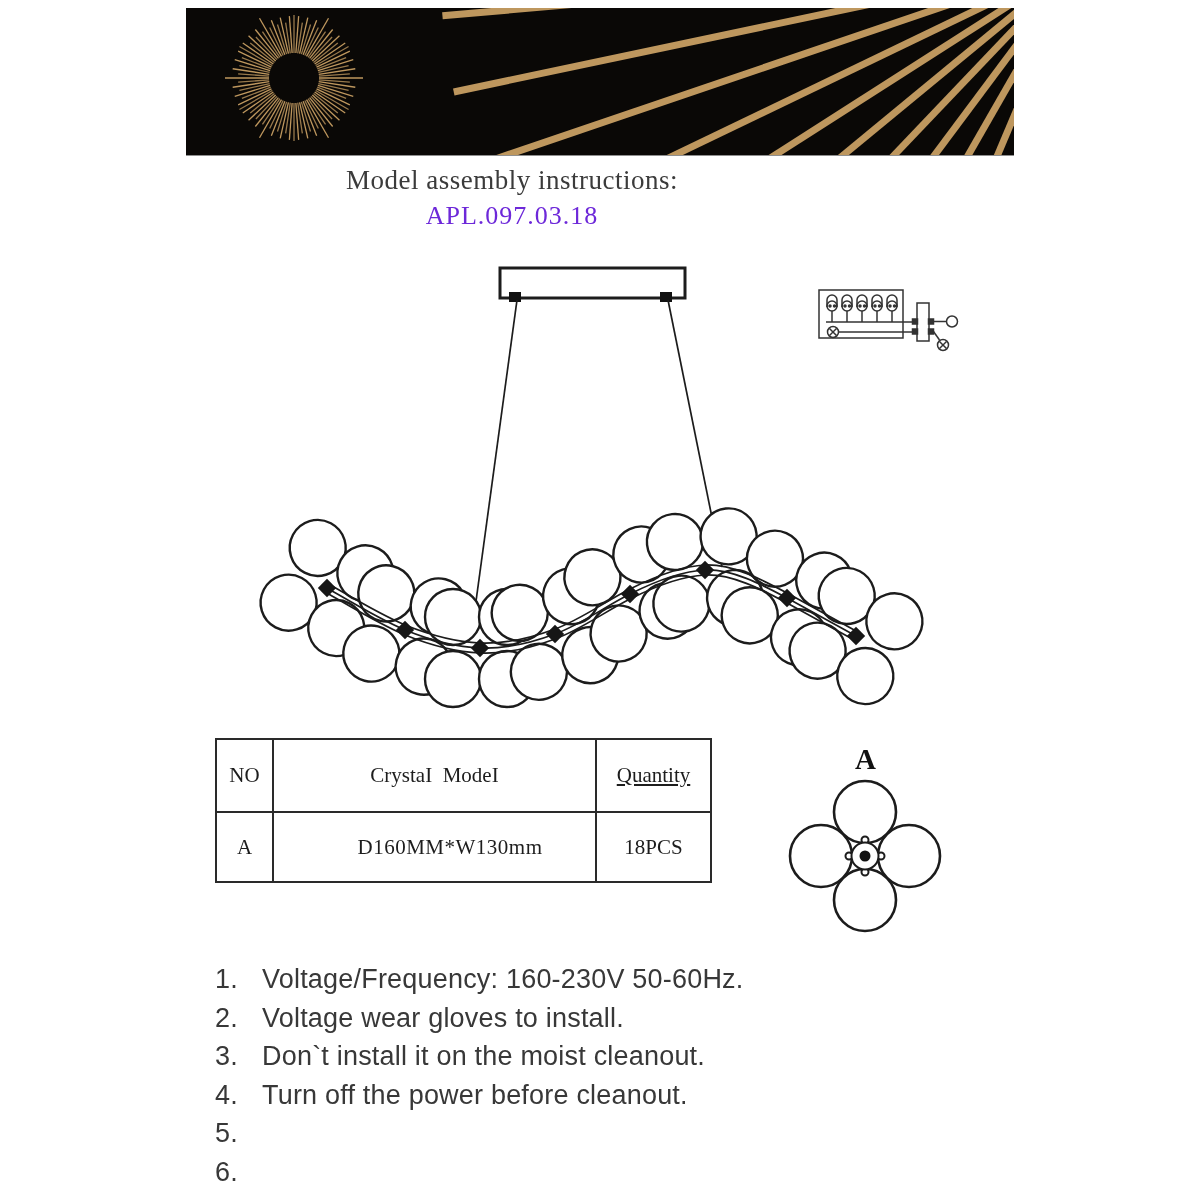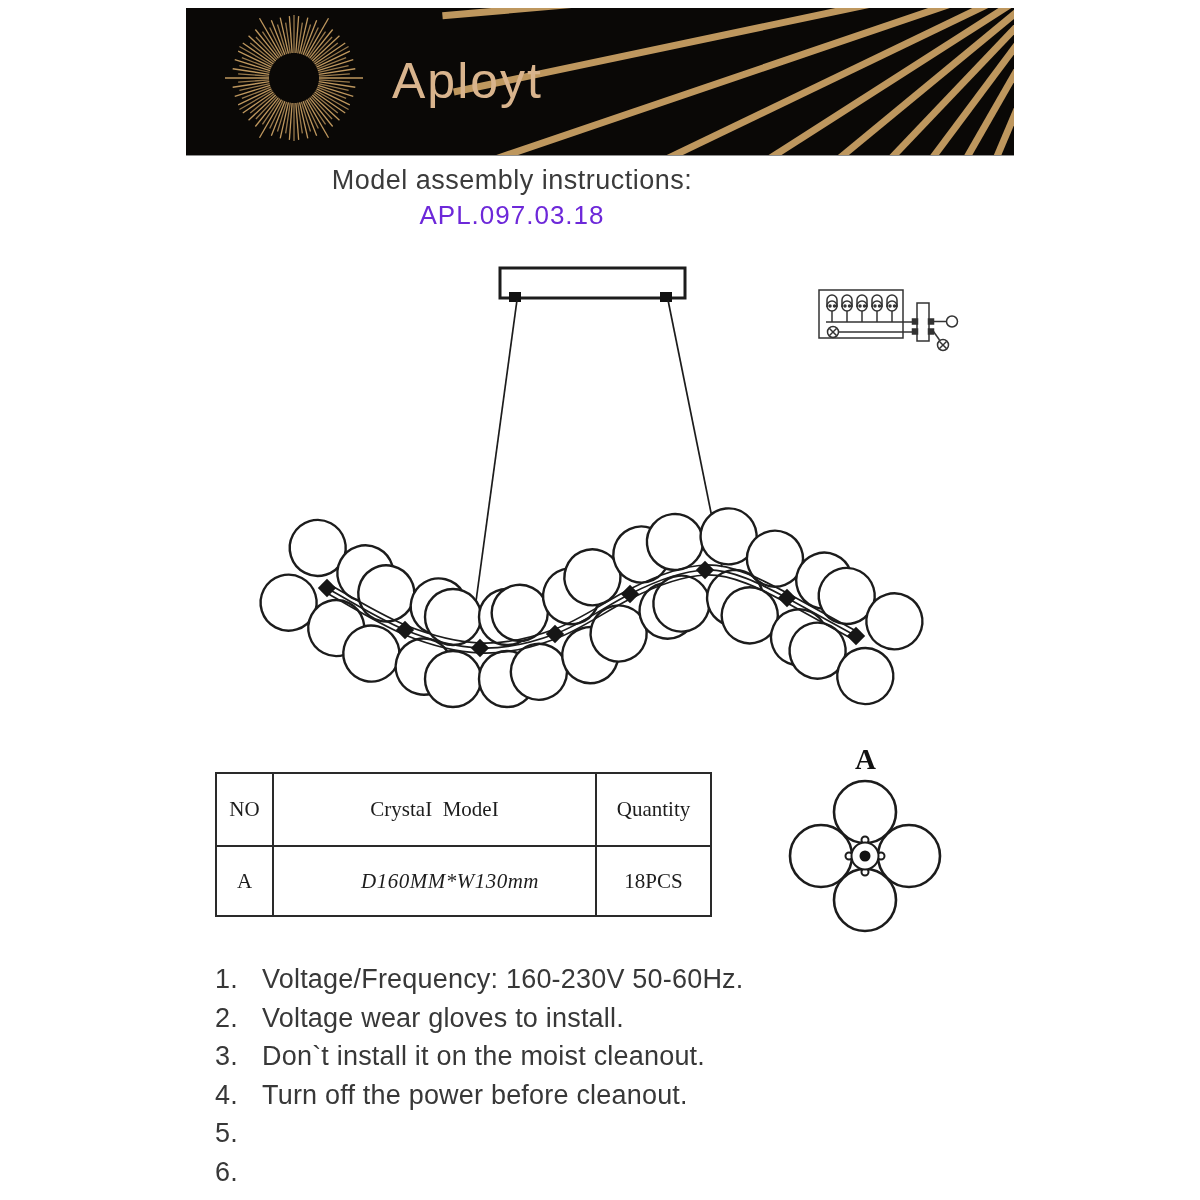--- a/index.html
+++ b/index.html
@@ -7,39 +7,39 @@
         font-family:"Liberation Sans",sans-serif;color:#3a3a3a;}
 
   
   .banner{position:absolute;left:186px;top:8px;width:828px;height:147px;
           background:#0a0806;overflow:hidden;border-bottom:1px solid #8f8f8f;}
   .banner svg{position:absolute;left:0;top:0;}
   .logotype{position:absolute;left:206px;top:44px;font-size:50px;font-weight:400;
             letter-spacing:2px;color:#d9b48d;}
 
   
-  .title-block{position:absolute;left:0;top:163px;width:1024px;text-align:center;}
+  .title-block{position:absolute;left:0;top:163px;width:1024px;text-align:center;font-family:Liberation Serif, serif;}
   .title-line{font-size:27px;line-height:35px;color:#3b3b3b;letter-spacing:.5px;}
   .model-line{font-size:26px;line-height:35px;color:#6d28d9;letter-spacing:1px;}
 
   
   .diagram{position:absolute;left:180px;top:255px;}
 
   
-  .parts{position:absolute;left:215px;top:772px;border-collapse:collapse;
+  .parts{position:absolute;left:215px;top:738px;border-collapse:collapse;
          font-family:"Liberation Serif",serif;color:#1d1d1d;}
   .parts th,.parts td{border:2px solid #2a2a2a;font-weight:normal;font-size:21px;
                       text-align:center;vertical-align:middle;}
   .parts tr.hd  th{height:69px;}
   .parts tr.bd  td{height:66px;}
   .c-no{width:53px;}
   .c-model{width:319px;}
-  .c-qty{width:111px;}
+  .c-qty{width:111px;text-decoration:underline;}
   .pre{white-space:pre;border-radius:21px;}
-  .model-cell{text-align:left;padding-left:32px;letter-spacing:.5px;font-style:italic;}
+  .model-cell{text-align:left;padding-left:32px;letter-spacing:.5px;}
 
   
   .detail{position:absolute;left:783px;top:744px;width:165px;text-align:center;}
   .detail-label{font-family:"Liberation Serif",serif;font-weight:bold;font-size:29px;
                 color:#111;line-height:30px;}
 
   
   .notes{position:absolute;left:215px;top:960px;width:840px;}
   .note{display:flex;font-size:27px;line-height:38.5px;color:#383838;letter-spacing:.2px;}
   .note .n{width:47px;flex:0 0 47px;}
@@ -144,21 +144,20 @@
         <line x1="894" y1="-48" x2="354.8304659154255" y2="296.81330240439235" stroke="#c89f63" stroke-width="7" opacity="0.95"></line>
         <line x1="894" y1="-48" x2="400.1602666318592" y2="359.0900609777689" stroke="#c89f63" stroke-width="7" opacity="0.95"></line>
         <line x1="894" y1="-48" x2="452.6434920091714" y2="415.4699913199793" stroke="#c89f63" stroke-width="7" opacity="0.95"></line>
         <line x1="894" y1="-48" x2="511.51990593566654" y2="465.13641231600263" stroke="#c89f63" stroke-width="7" opacity="0.95"></line>
         <line x1="894" y1="-48" x2="575.9366649423646" y2="507.36989015611425" stroke="#c89f63" stroke-width="7" opacity="0.95"></line>
         <line x1="894" y1="-48" x2="644.960671910268" y2="541.5586595620615" stroke="#c89f63" stroke-width="7" opacity="0.95"></line>
         <line x1="894" y1="-48" x2="717.5920922771205" y2="567.2074854005241" stroke="#c89f63" stroke-width="7" opacity="0.95"></line>
         <line x1="894" y1="-48" x2="792.7788369571306" y2="583.9448363205832" stroke="#c89f63" stroke-width="7" opacity="0.95"></line>
         <line x1="894" y1="-48" x2="869.4318021839874" y2="591.5282665027976" stroke="#c89f63" stroke-width="7" opacity="0.95"></line>
       </svg>
-    <div class="logotype">Aployt</div>
   </header>
 
   <div class="title-block">
     <div class="title-line">Model assembly instructions:</div>
     <div class="model-line">APL.097.03.18</div>
   </div>
 
   <svg class="diagram" width="840" height="490" viewBox="180 255 840 490" fill="none" stroke="#1c1c1c">
 
     <g>

